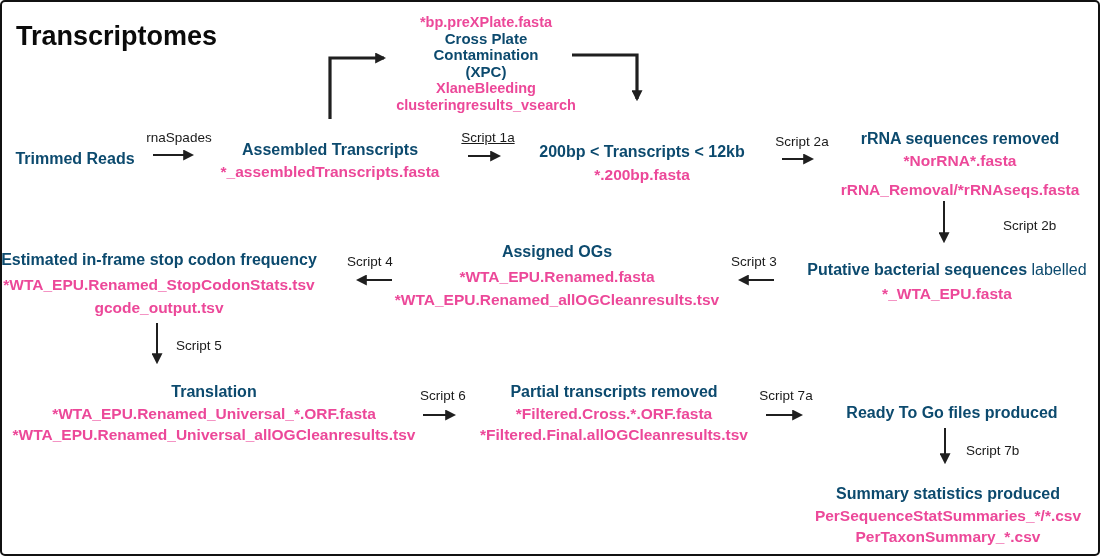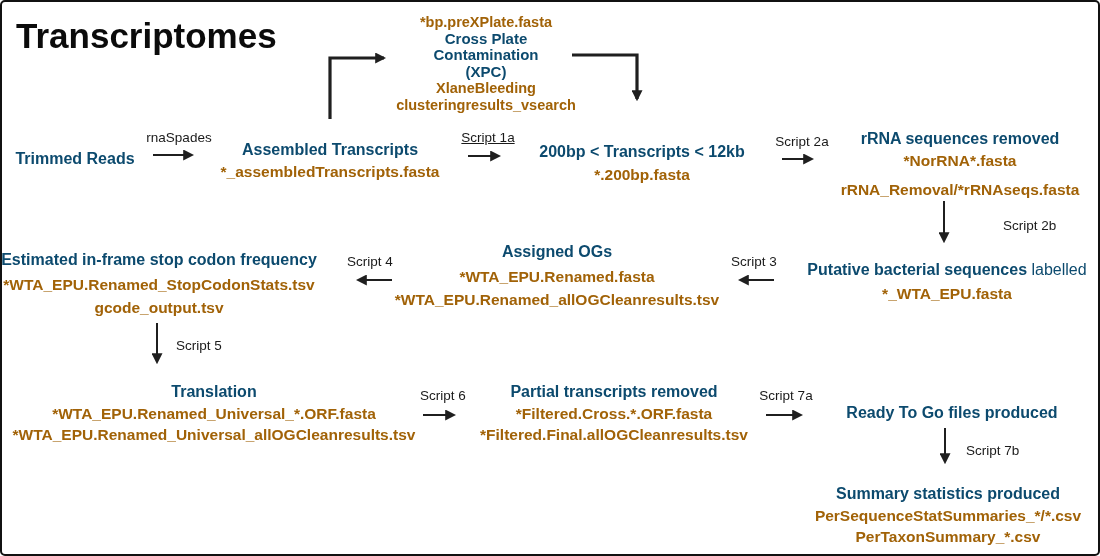--- a/index.html
+++ b/index.html
@@ -8,34 +8,34 @@
     width:1100px;height:556px;
     box-sizing:border-box;
     background:#ffffff;
     border:2px solid #111111;
     border-radius:5px;
     font-family:"Liberation Sans", sans-serif;
     overflow:hidden;
   }
   .page-title{
     position:absolute;left:14px;top:19px;
-    font-size:35px;font-weight:700;color:#0b0b0b;
+    font-size:27px;font-weight:700;color:#0b0b0b;
     line-height:30px;white-space:nowrap;
   }
   .node{
     position:absolute;
     text-align:center;
     white-space:nowrap;
     transform:translateX(-50%);
   }
   .node-title{
     font-size:16px;font-weight:700;color:#0c4a6e;line-height:22px;
   }
   .node-file{
-    font-size:15.5px;font-weight:700;color:#a16207;line-height:22px;
+    font-size:15.5px;font-weight:700;color:#ec4899;line-height:22px;
   }
   .lh21 .node-title,.lh21 .node-file{line-height:21px;}
   .lh23 .node-title,.lh23 .node-file{line-height:23px;}
   .xpc .node-title{font-size:15px;line-height:16.5px;}
   .xpc .node-file{font-size:14.5px;line-height:16.5px;}
   .title-mixed .regular{font-weight:400;}
   .edge-label{
     position:absolute;
     font-size:13.5px;font-weight:400;color:#1a1a1a;
     line-height:18px;white-space:nowrap;

